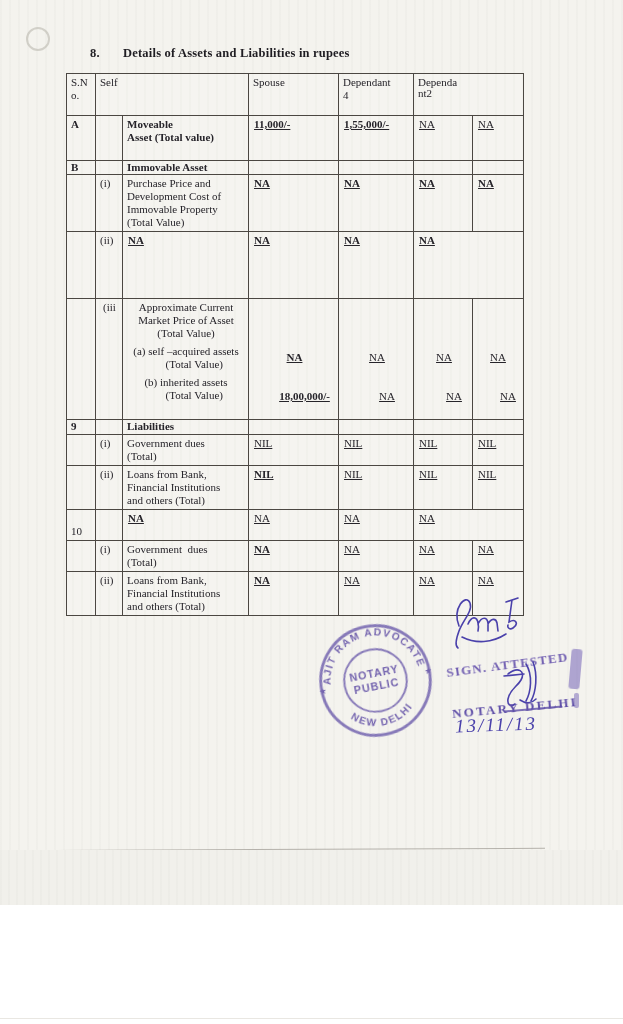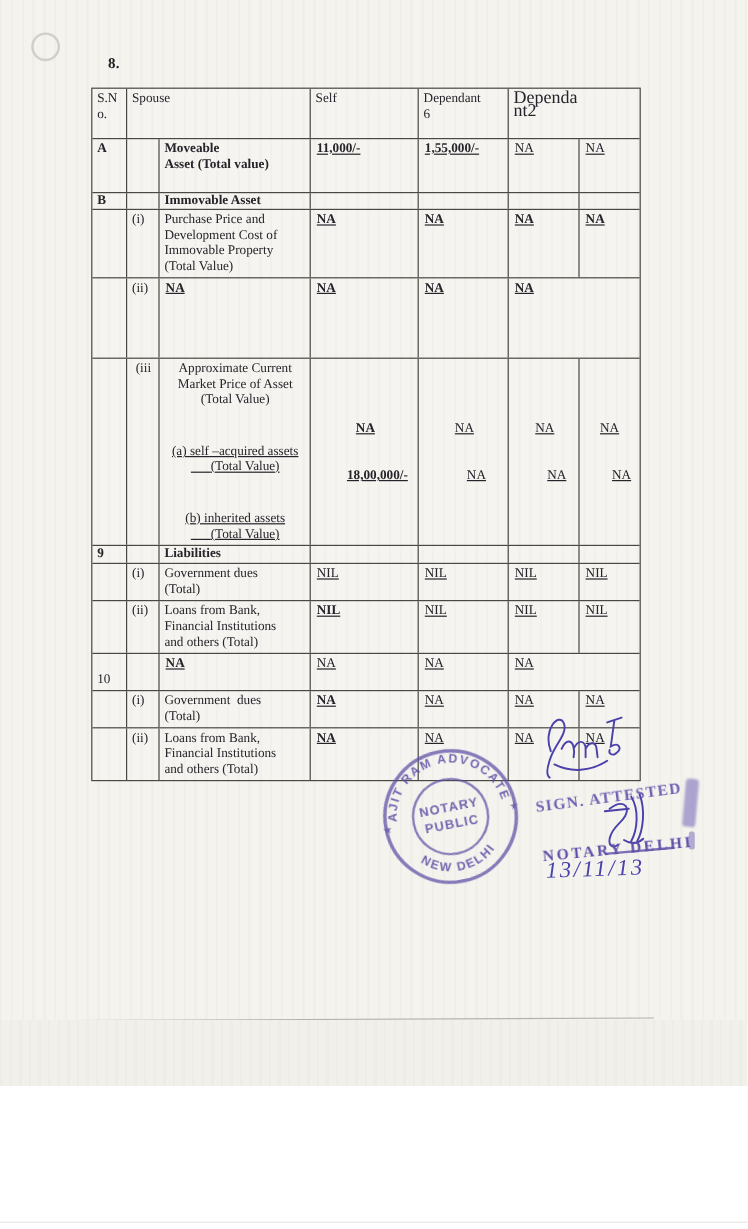--- a/index.html
+++ b/index.html
@@ -21,35 +21,35 @@
 
   .punch-circle{position:absolute;left:26px;top:27px;width:20px;height:20px;border-radius:50%;
     border:2px solid rgba(168,166,156,0.45);filter:blur(0.4px);}
 
   
   .doc-title-row{position:absolute;left:90px;top:46px;display:flex;color:#1f1d22;
     font-size:12.5px;font-weight:bold;letter-spacing:.2px;}
   .doc-num{width:33px;}
 
   
-  .assets-table{position:absolute;left:76px;top:73px;width:456px;border:1px solid #4b4742;
+  .assets-table{position:absolute;left:66px;top:73px;width:456px;border:1px solid #4b4742;
     color:#26242a;font-size:11px;line-height:13px;background:rgba(255,255,255,0.12);}
   .t-row{display:grid;grid-template-columns:29px 27px 126px 90px 75px 59px 48px;
     border-bottom:1px solid #4b4742;}
   .t-row:last-child{border-bottom:none;}
   .t-head{grid-template-columns:29px 153px 90px 75px 59px 48px;min-height:41px;}
   .tc{border-right:1px solid #4b4742;padding:2px 3px 2px 4px;white-space:pre-wrap;
     box-sizing:border-box;overflow:hidden;}
   .tc:last-child{border-right:none;}
   .tc.b{font-weight:bold;}
   .t-row.thin .tc{padding-top:0;padding-bottom:0;line-height:12px;}
-  .c-dep2-h{font-size:15px;line-height:10.5px;padding-top:3px;}
+  .c-dep2-h{font-size:11px;line-height:10.5px;padding-top:3px;}
   .c-val{padding-left:5px;text-decoration:underline;}
   .sno-bottom{padding-top:15px;}
-  .part.gap{margin-top:30px;text-decoration:underline;}
+  .part.gap{margin-top:5px;}
   .c-val .va, .c-val .vb{display:block;}
   .c-val .va{margin-top:50px;}
   .c-val .vb{margin-top:26px;margin-left:20px;}
   .c-val .b{font-weight:bold;}
 
   
   .stamp{position:absolute;left:312px;top:617px;width:127px;height:127px;
     transform:rotate(-11deg);opacity:.85;filter:blur(0.3px);}
   .s-ring-outer{fill:none;stroke:#5e4ca4;stroke-width:3;opacity:.85;}
   .s-ring-inner{fill:none;stroke:#5e4ca4;stroke-width:2;opacity:.85;}
@@ -78,30 +78,31 @@
 </head>
 <body>
 
 <div class="canvas">
   <div class="paper">
 
     <div class="punch-circle"></div>
 
     <div class="doc-title-row">
       <span class="doc-num">8.</span>
+      <span>Details of Assets and Liabilities in rupees</span>
     </div>
 
     <div class="assets-table" id="assetsTable">
       <div class="t-row t-head">
         <div class="tc">S.N
 o.</div>
+        <div class="tc">Self</div>
         <div class="tc">Spouse</div>
-        <div class="tc">Self</div>
         <div class="tc">Dependant
-6</div>
+4</div>
         <div class="tc c-dep2-h">Dependa
 nt2</div>
       </div>
 
     <div class="t-row" style="min-height: 44px;">
           <div class="tc c-sno b">A</div>
           <div class="tc c-sub"></div>
           <div class="tc c-desc b">Moveable
 Asset (Total value)</div>
           <div class="tc c-val b">11,000/-</div>

